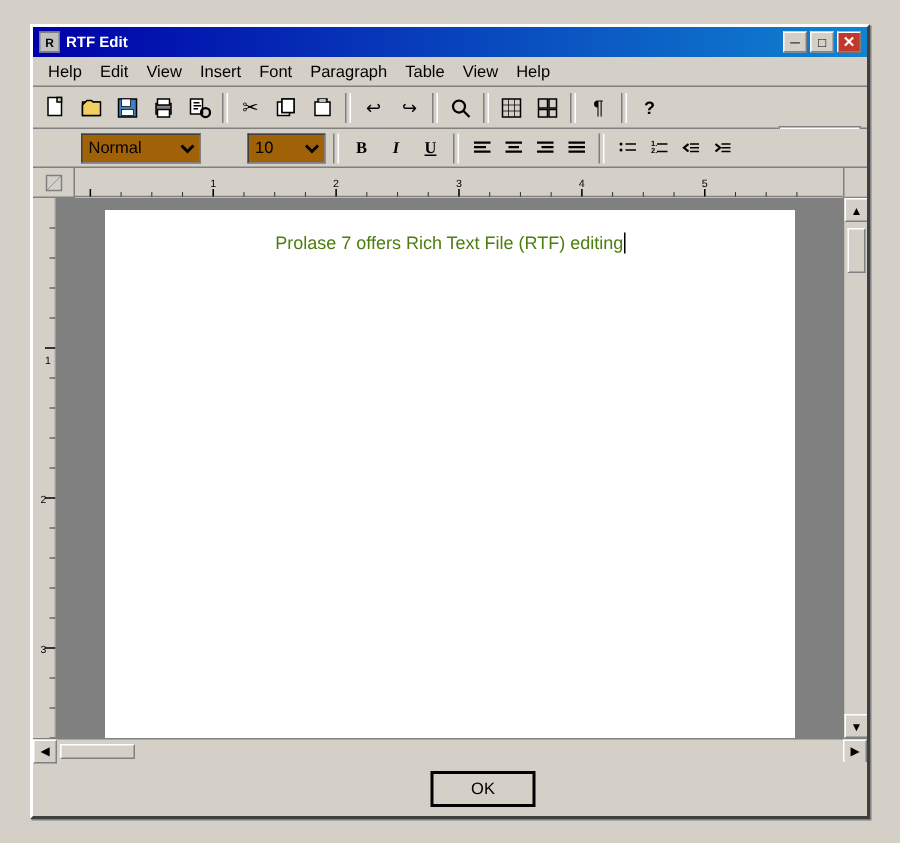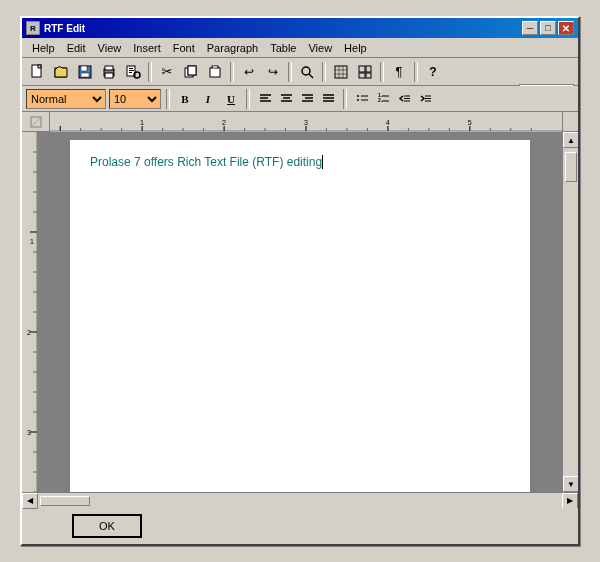--- a/index.html
+++ b/index.html
@@ -157,24 +157,25 @@
       padding: 2px 4px;
       height: 26px;
       flex-shrink: 0;
       border-bottom: 1px solid #808080;
       gap: 3px;
     }
 
     .style-dropdown, .font-dropdown, .size-dropdown {
       height: 20px;
       font-size: 11px;
-      background: #fdba74;
+      background: #a16207;
       border: 1px solid #808080;
       border-top-color: #404040;
       border-left-color: #404040;
+      margin-left: 28px;
     }
 
     .style-dropdown { width: 80px; }
     .font-dropdown { width: 90px; }
     .size-dropdown { width: 52px; }
 
     .fmt-btn {
       width: 20px;
       height: 20px;
       background: #d4d0c8;
@@ -242,23 +243,24 @@
       margin: 8px auto;
       width: 460px;
       min-height: 380px;
       padding: 15px 20px;
       position: relative;
     }
 
     .editor-content {
       font-family: Arial, sans-serif;
       font-size: 12px;
-      color: #0f766e;
+      color: #4d7c0f;
       outline: none;
       min-height: 300px;
+      text-align: center;
     }
 
     .text-cursor {
       display: inline-block;
       width: 1px;
       height: 14px;
       background: #000;
       vertical-align: text-bottom;
       animation: blink 1s step-end infinite;
     }
@@ -361,21 +363,21 @@
       height: 10px;
       background: #d4d0c8;
       border: 1px solid;
       border-color: #fff #808080 #808080 #fff;
       position: absolute;
       left: 2px;
     }
 
     .bottom-buttons {
       display: flex;
-      justify-content: space-between;
+      justify-content: center;
       padding: 6px;
       gap: 12px;
       background: #d4d0c8;
       margin-left: 44px;
     }
 
     .dialog-btn {
       width: 70px;
       height: 24px;
       background: #d4d0c8;

